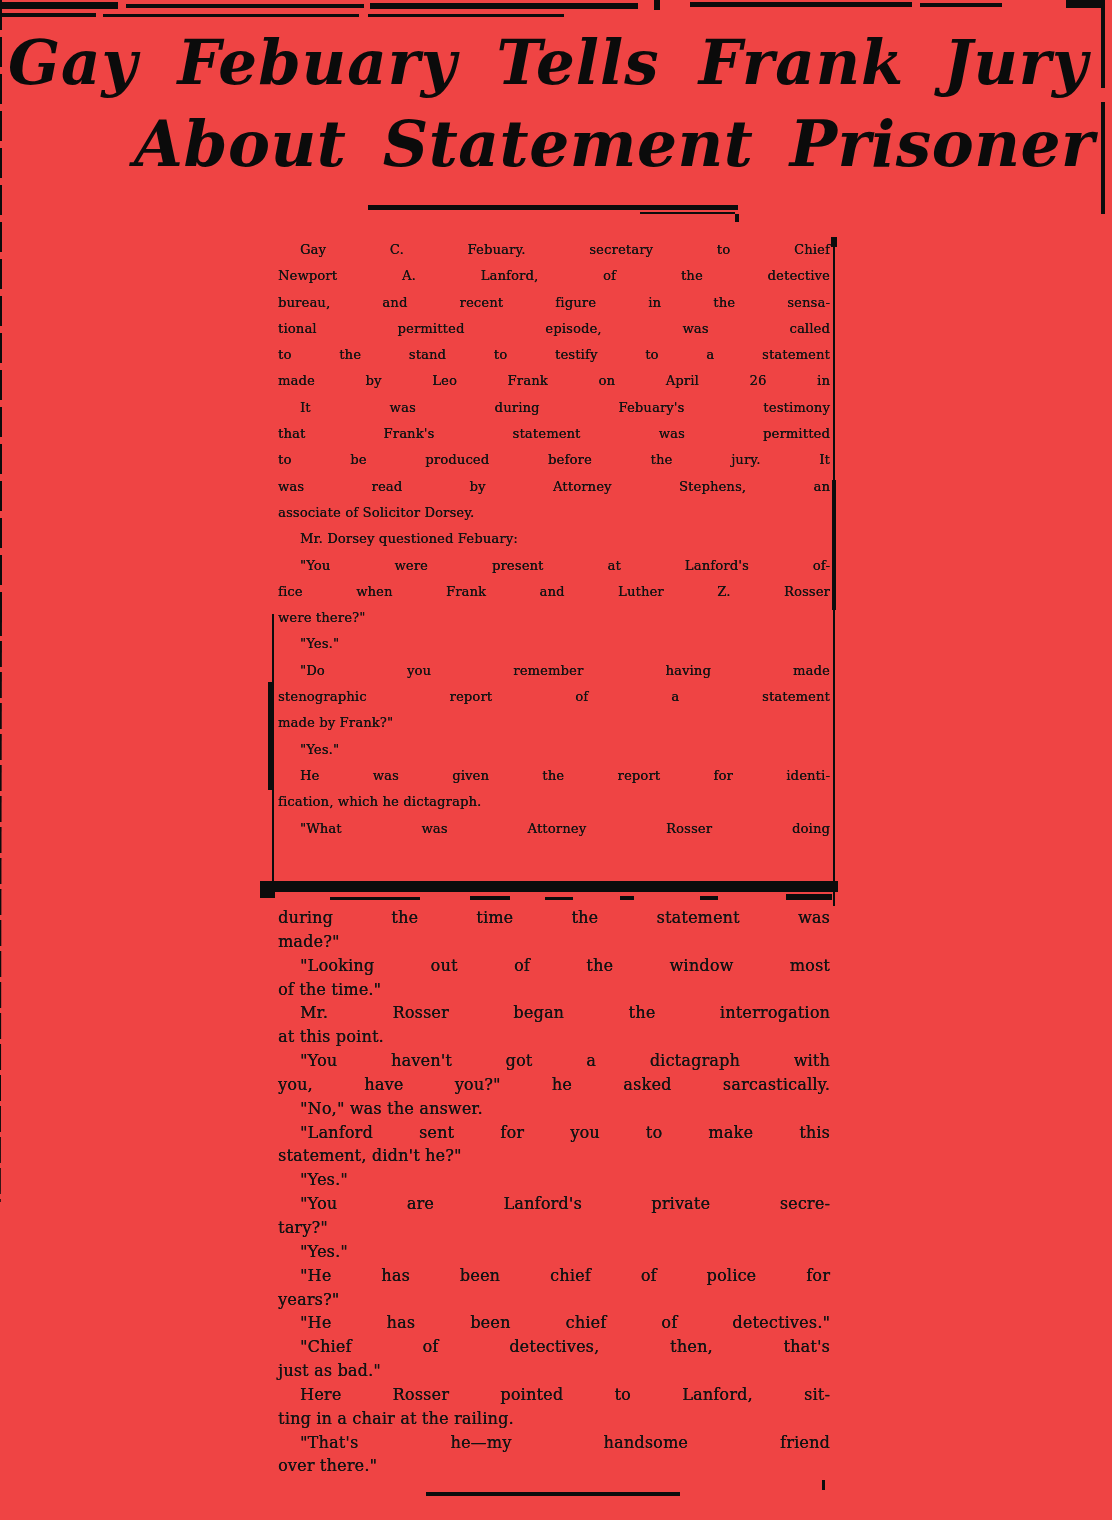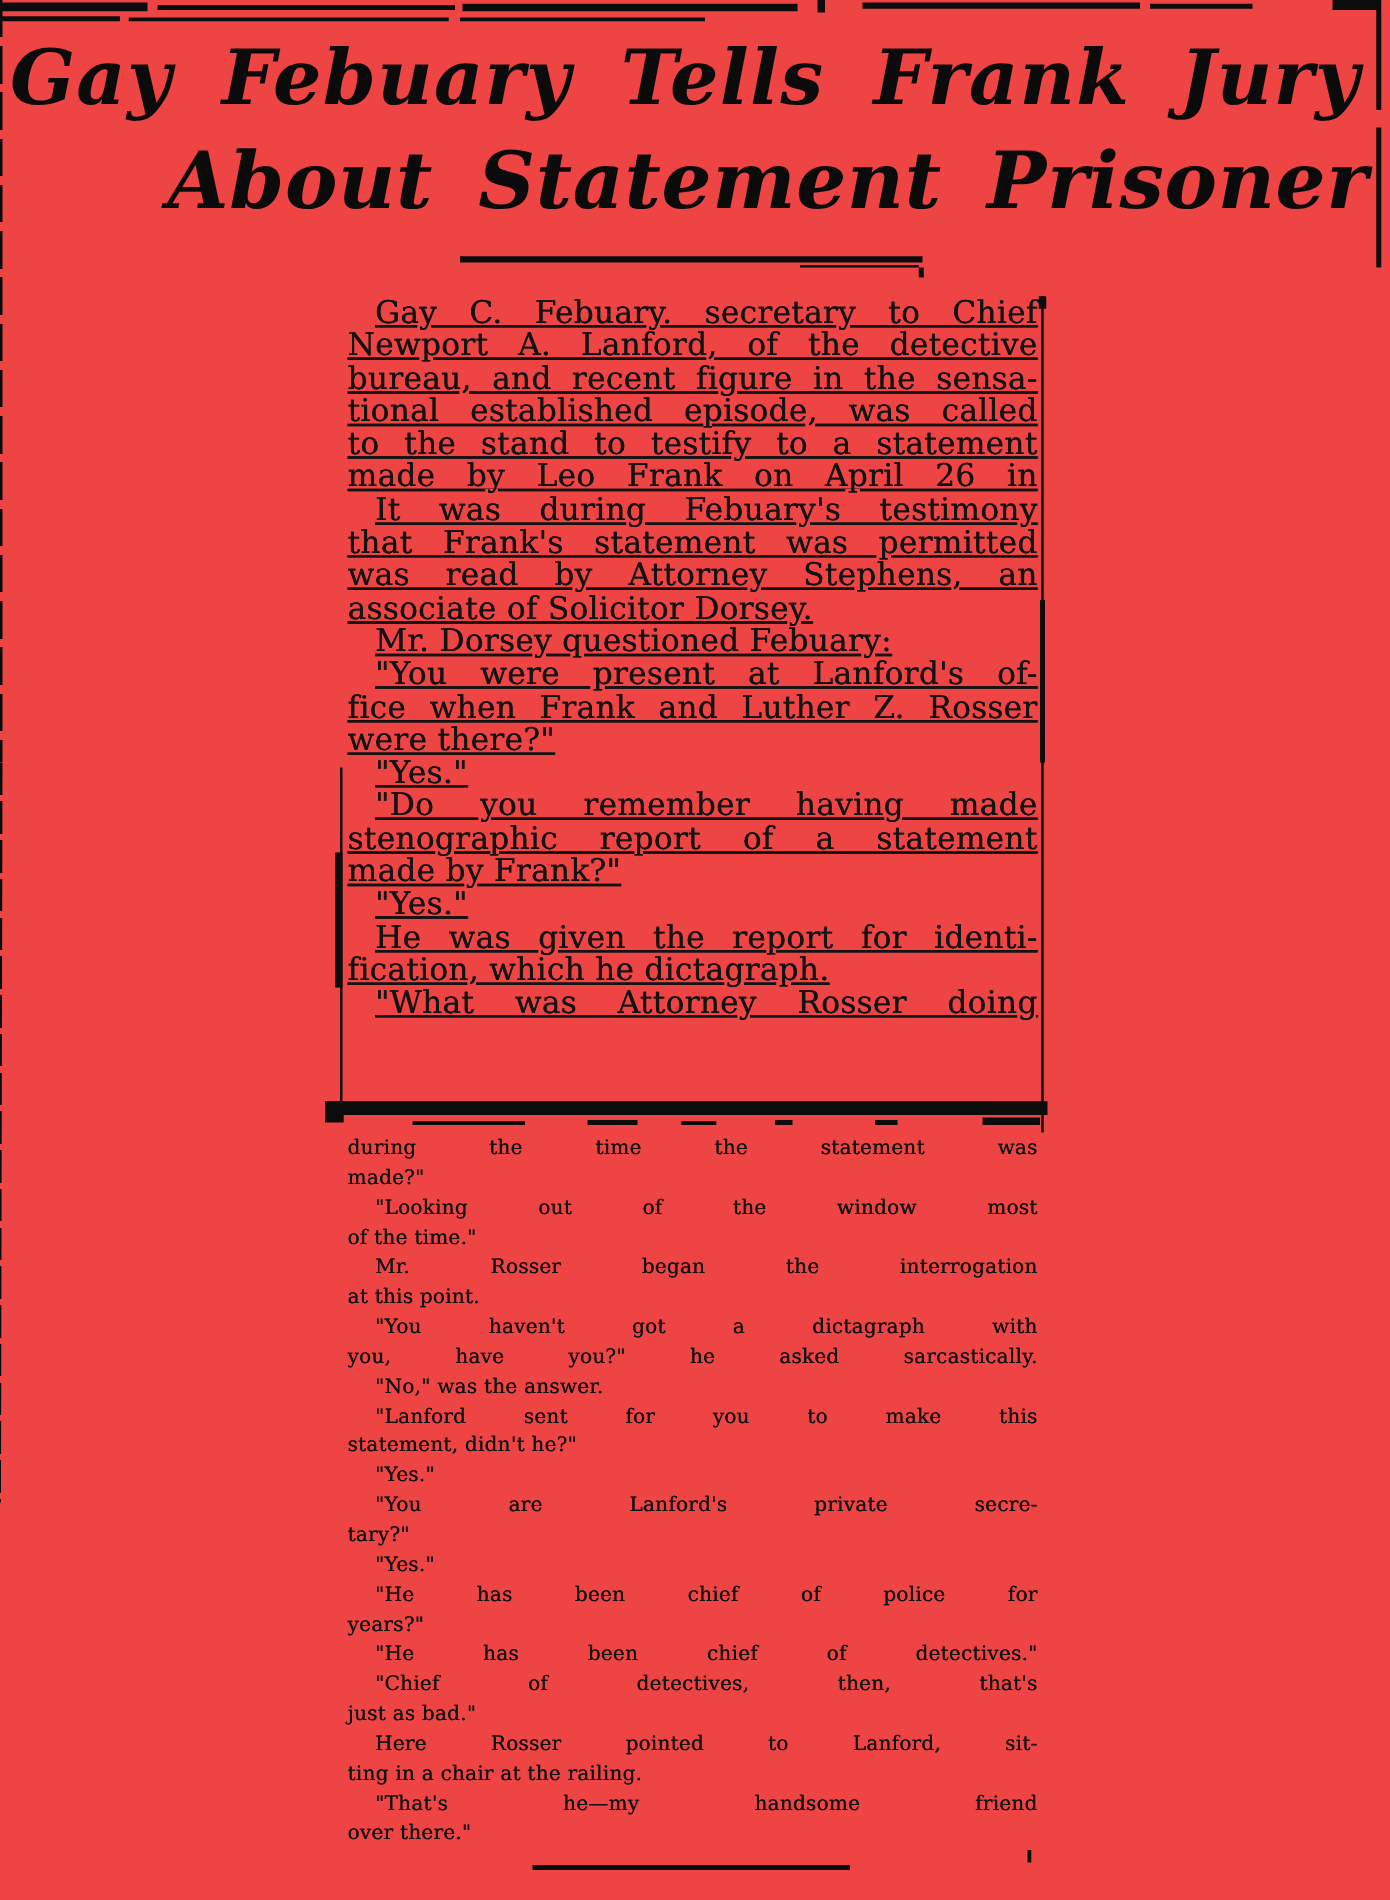--- a/index.html
+++ b/index.html
@@ -15,21 +15,21 @@
   .hl1,.hl2{
     font-family:"DejaVu Serif","Liberation Serif",serif;
     font-style:italic;font-weight:bold;color:#0b0b0b;white-space:nowrap;
   }
   .hl1{font-size:61px;line-height:74px;margin-left:8px;word-spacing:0.28em;letter-spacing:1px;}
   .hl2{font-size:63px;line-height:76px;margin-left:134px;margin-top:6px;word-spacing:0.22em;letter-spacing:0.5px;}
 
   
   .col{position:absolute;left:278px;width:552px;color:#131313;
        text-shadow:0.25px 0 0 currentColor;}
-  .b1{top:237px;font-size:25px;line-height:26.3px;text-decoration:underline;}
+  .b1{top:237px;font-size:13px;line-height:26.3px;}
   .b2{top:906px;font-size:16px;line-height:23.85px;}
   .tline{letter-spacing:0.2px;}
   .tline.just{text-align:justify;text-align-last:justify;}
   .tline.ind{text-indent:22px;}
 
   
   .t1{left:0;top:2px;width:118px;height:7px;}
   .t2{left:0;top:13px;width:96px;height:4px;}
   .t3{left:126px;top:4px;width:238px;height:4px;}
   .t4{left:103px;top:14px;width:256px;height:3px;}
@@ -96,25 +96,26 @@
   </div>
 
   <div class="ink hld"></div>
   <div class="ink hld2"></div>
   <div class="ink hld3"></div>
 
   <div id="block1" class="col b1">
       <div class="tline just ind">Gay C. Febuary. secretary to Chief</div>
       <div class="tline just">Newport A. Lanford, of the detective</div>
       <div class="tline just">bureau, and recent figure in the sensa-</div>
-      <div class="tline just">tional established episode, was called</div>
+      <div class="tline just">tional permitted episode, was called</div>
       <div class="tline just">to the stand to testify to a statement</div>
       <div class="tline just">made by Leo Frank on April 26 in</div>
       <div class="tline just ind">It was during Febuary's testimony</div>
       <div class="tline just">that Frank's statement was permitted</div>
+      <div class="tline just">to be produced before the jury. It</div>
       <div class="tline just">was read by Attorney Stephens, an</div>
       <div class="tline">associate of Solicitor Dorsey.</div>
       <div class="tline ind">Mr. Dorsey questioned Febuary:</div>
       <div class="tline just ind">"You were present at Lanford's of-</div>
       <div class="tline just">fice when Frank and Luther Z. Rosser</div>
       <div class="tline">were there?"</div>
       <div class="tline ind">"Yes."</div>
       <div class="tline just ind">"Do you remember having made</div>
       <div class="tline just">stenographic report of a statement</div>
       <div class="tline">made by Frank?"</div>

